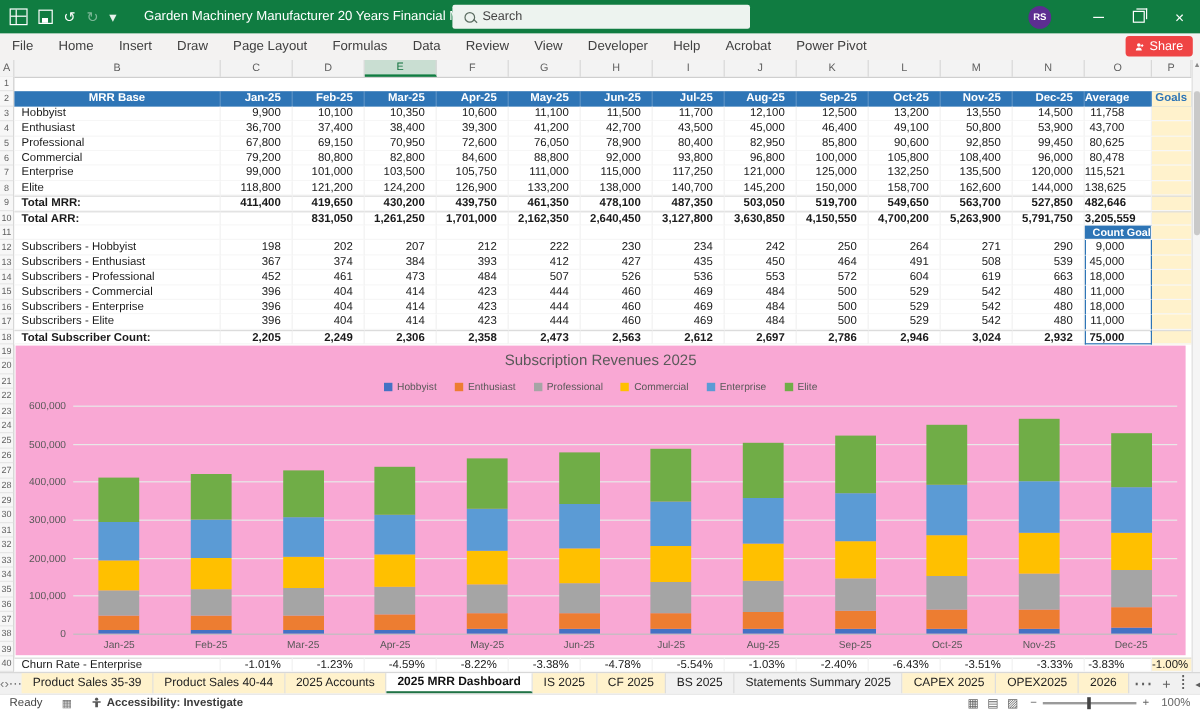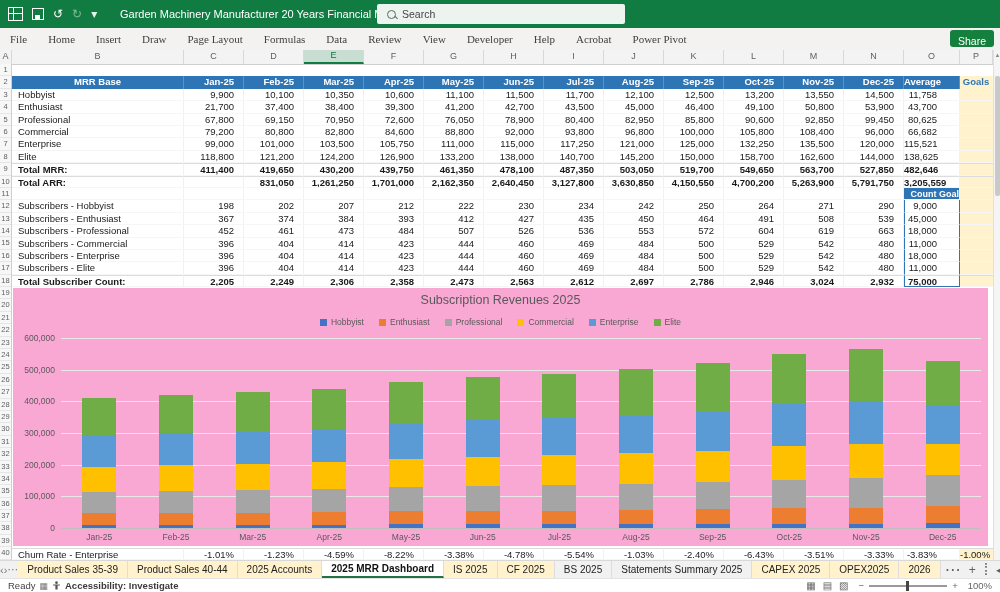--- a/index.html
+++ b/index.html
@@ -26,23 +26,23 @@
   .avatar{width:19px;height:19px;border-radius:50%;background:#5C2E91;color:#fff;font-size:8px;font-weight:bold;
           display:flex;align-items:center;justify-content:center;margin-right:22px;}
   .winbtn{width:34px;height:28px;display:flex;align-items:center;justify-content:center;font-size:13px;color:#fff;}
   .min-ic{width:9px;border-top:1px solid #fff;display:inline-block;}
   .rest-ic{width:8px;height:8px;border:1px solid #fff;position:relative;display:inline-block;}
   .rest-ic:before{content:"";position:absolute;left:2px;top:-3px;width:8px;height:8px;border:1px solid #fff;border-bottom:none;border-left:none;}
   
   .ribbonbar{position:absolute;top:28px;left:0;width:100%;height:22px;background:#F3F2F1;border-bottom:1px solid #E1DFDD;
              display:flex;align-items:center;}
   .rtabs{display:flex;align-items:center;padding-left:10px;gap:21px;}
-  .rtab{font-size:11px;color:#404040;white-space:nowrap;font-family:Liberation Serif, serif;}
-  .share-btn{position:absolute;right:6px;top:2px;height:17px;background:#15803d;color:#fff;border:none;border-radius:3px;
-             font-size:10.5px;display:flex;align-items:center;gap:4px;padding:0 8px;font-family:inherit;flex-direction:column;}
+  .rtab{font-size:11px;color:#404040;white-space:nowrap;}
+  .share-btn{position:absolute;right:6px;top:2px;height:17px;background:#ef4444;color:#fff;border:none;border-radius:3px;
+             font-size:10.5px;display:flex;align-items:center;gap:4px;padding:0 8px;font-family:inherit;}
   .share-ic{width:8px;height:8px;fill:#fff;}
   
   .colhdr{position:absolute;top:50px;left:0;width:993px;height:14px;display:flex;background:#F3F3F3;border-bottom:1px solid #CFCFCF;}
   .colhdr .ch{box-sizing:border-box;border-right:1px solid #D8D8D8;font-size:9px;color:#5F5F5F;text-align:center;line-height:13px;overflow:hidden;}
   .colhdr .ch.sel{background:#C9DED2;border-bottom:2px solid #107C41;color:#0F703C;line-height:11px;}
   
   .rownums{position:absolute;top:64px;left:0;width:12px;height:496px;background:#F7F7F7;border-right:1px solid #CFCFCF;box-sizing:border-box;}
   .rn{height:12.4px;box-sizing:border-box;border-bottom:1px solid #E6E6E6;font-size:7.5px;color:#5F5F5F;text-align:center;line-height:11px;overflow:hidden;}
   
   .trow{position:absolute;left:12px;height:12.4px;display:flex;box-sizing:border-box;font-size:9.5px;color:#1a1a1a;background:#fff;}
@@ -79,21 +79,21 @@
   .tabbar{position:absolute;left:0;top:560px;width:100%;height:18px;background:#F1F1F1;border-top:1px solid #D8D8D8;
           display:flex;align-items:stretch;box-sizing:border-box;}
   .tnav{width:16px;display:flex;align-items:center;justify-content:center;font-size:11px;color:#7A7A7A;}
   .stab{display:flex;align-items:center;padding:0 9px;font-size:10px;color:#222;border-right:1px solid #DDD;white-space:nowrap;}
   .stab.yellow{background:#FFF2CC;}
   .stab.active{background:#fff;font-weight:bold;border-bottom:2px solid #217346;color:#111;}
   .tab-right{margin-left:4px;display:flex;align-items:center;gap:8px;color:#5F5F5F;}
   
   .statusbar{position:absolute;left:0;top:578px;width:100%;height:14px;background:#FFFFFF;border-top:1px solid #E4E4E4;
              display:flex;align-items:center;font-size:9.5px;color:#444;box-sizing:border-box;}
-  .sb-left{display:flex;align-items:center;gap:4px;padding-left:8px;}
+  .sb-left{display:flex;align-items:center;gap:16px;padding-left:8px;}
   .acc{display:flex;align-items:center;gap:4px;font-weight:bold;color:#3B3B3B;}
   .acc svg{width:9px;height:9px;fill:#555;}
   .sb-right{margin-left:auto;display:flex;align-items:center;gap:10px;padding-right:8px;color:#666;}
   .viewicons{display:flex;gap:7px;font-size:10px;color:#666;}
   .slider{display:flex;align-items:center;gap:5px;}
   .strack{width:78px;height:2px;background:#9A9A9A;position:relative;}
   .sthumb{position:absolute;left:37px;top:-4px;width:3px;height:10px;background:#444;}
 </style>
 </head>
 <body>
@@ -105,20 +105,30 @@
       <span class="xl-icon"></span>
       <span class="save-icon"></span>
       <span class="glyph">↺</span>
       <span class="glyph dim">↻</span>
       <span class="glyph caret">▾</span>
     </div>
     <div class="doc-title">Garden Machinery Manufacturer 20 Years Financial Model.xlsx  -  Excel</div>
     <div class="searchbox">
       <span class="mag"></span>
       <span>Search</span>
+    </div>
+    <div class="tb-right">
+      <span class="avatar">RS</span>
+      <span class="winbtn">
+          <span class="min-ic"></span>
+        </span>
+      <span class="winbtn">
+          <span class="rest-ic"></span>
+        </span>
+      <span class="winbtn">×</span>
     </div>
   </div>
 
   <div class="ribbonbar">
     <div class="rtabs" id="ribbon-tabs">
         <span class="rtab">File</span>
         <span class="rtab">Home</span>
         <span class="rtab">Insert</span>
         <span class="rtab">Draw</span>
         <span class="rtab">Page Layout</span>
@@ -231,21 +241,21 @@
         <div class="c m">12,100</div>
         <div class="c m">12,500</div>
         <div class="c m">13,200</div>
         <div class="c m">13,550</div>
         <div class="c m">14,500</div>
         <div class="c avg">11,758</div>
         <div class="c goal"></div>
       </div>
       <div class="trow" style="top: 101.2px; left: 12px;">
         <div class="c lbl">Enthusiast</div>
-        <div class="c m">21,700</div>
+        <div class="c m">36,700</div>
         <div class="c m">37,400</div>
         <div class="c m">38,400</div>
         <div class="c m">39,300</div>
         <div class="c m">41,200</div>
         <div class="c m">42,700</div>
         <div class="c m">43,500</div>
         <div class="c m">45,000</div>
         <div class="c m">46,400</div>
         <div class="c m">49,100</div>
         <div class="c m">50,800</div>
@@ -277,21 +287,21 @@
         <div class="c m">82,800</div>
         <div class="c m">84,600</div>
         <div class="c m">88,800</div>
         <div class="c m">92,000</div>
         <div class="c m">93,800</div>
         <div class="c m">96,800</div>
         <div class="c m">100,000</div>
         <div class="c m">105,800</div>
         <div class="c m">108,400</div>
         <div class="c m">96,000</div>
-        <div class="c avg">66,682</div>
+        <div class="c avg">80,478</div>
         <div class="c goal"></div>
       </div>
       <div class="trow" style="top: 138.4px; left: 12px;">
         <div class="c lbl">Enterprise</div>
         <div class="c m">99,000</div>
         <div class="c m">101,000</div>
         <div class="c m">103,500</div>
         <div class="c m">105,750</div>
         <div class="c m">111,000</div>
         <div class="c m">115,000</div>

